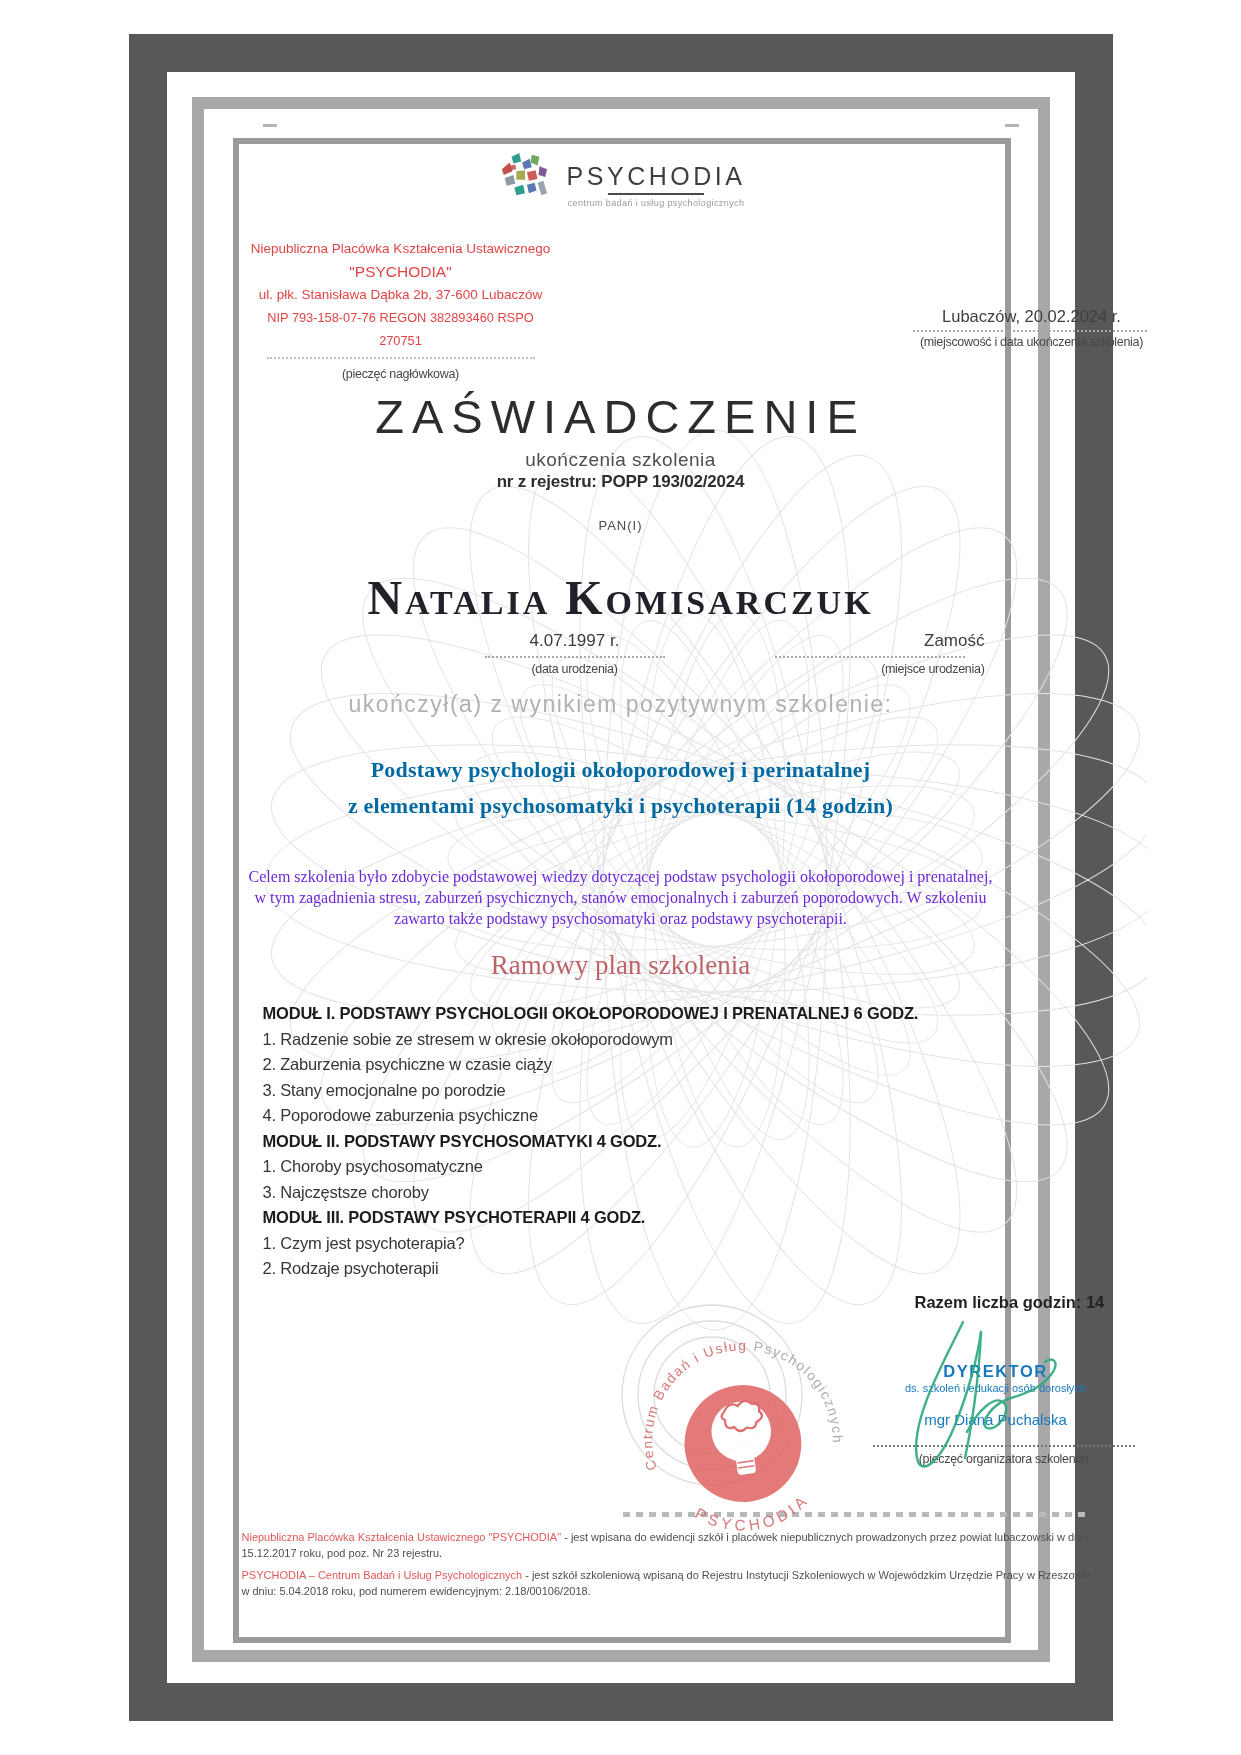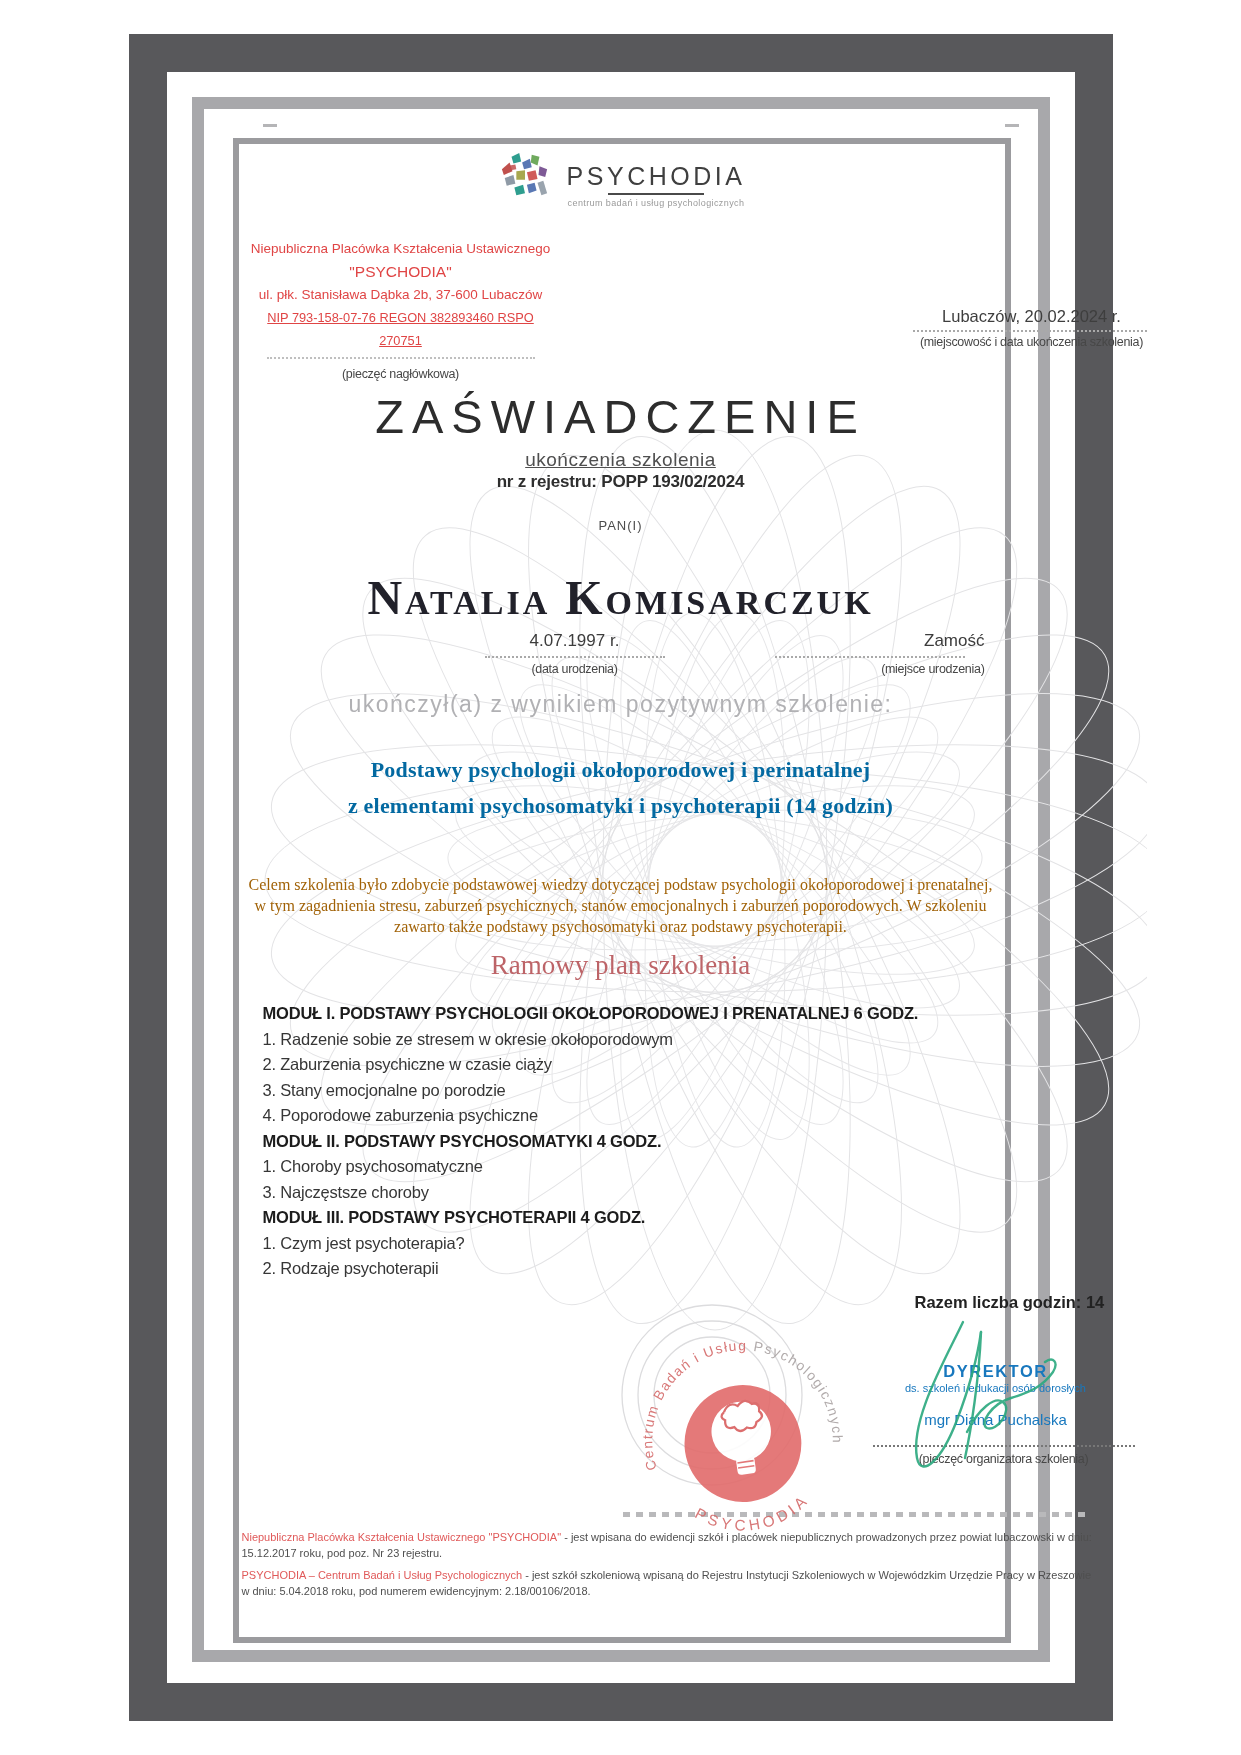--- a/index.html
+++ b/index.html
@@ -20,44 +20,44 @@
   
   .logo{top:150px;display:flex;justify-content:center;align-items:flex-start;gap:13px;}
   .brand{font-size:25px;letter-spacing:3.5px;color:#3f3f3f;line-height:1;padding-top:14px;}
   .brand-under{width:96px;height:2px;background:#4a4a4a;margin:4px auto 3px auto;}
   .tagline{font-size:9px;color:#9a9a9a;letter-spacing:0.4px;}
   
   .inst{left:150px;top:237px;width:312px;text-align:center;color:#e04545;line-height:23px;}
   .inst .l1{font-size:13.5px;}
   .inst .l2{font-size:15.5px;}
   .inst .l3{font-size:13.5px;}
-  .inst .l4{font-size:12.8px;text-decoration:underline;}
+  .inst .l4{font-size:12.8px;}
   .inst .dotline{width:268px;margin:5px auto 4px auto;border-color:#bfbfbf;}
   
   .dateblk{left:812px;top:307px;width:250px;text-align:center;}
   .dateval{font-size:16.5px;color:#3e3e3e;}
   .dateblk .dotline{width:238px;margin:4px auto 3px auto;}
   
   .title{top:389px;font-size:47px;letter-spacing:8px;color:#2d2d2d;font-weight:400;}
-  .subtitle{top:449px;font-size:19px;color:#4f4f4f;letter-spacing:0.5px;text-decoration:underline;}
+  .subtitle{top:449px;font-size:19px;color:#4f4f4f;letter-spacing:0.5px;}
   .registry{top:472px;font-size:17px;font-weight:bold;color:#2e2e2e;letter-spacing:-0.2px;}
   .pani{top:518px;font-size:13px;color:#4c4c4c;letter-spacing:1px;}
   .name{top:570px;font-family:"Liberation Serif",serif;font-variant:small-caps;font-weight:700;
         font-size:48px;color:#21212a;letter-spacing:3px;}
   
   .bcol{position:absolute;width:230px;text-align:center;z-index:2;}
   .bval{font-size:17px;color:#3c3c3c;}
   .bcol .dotline{margin:5px auto 4px auto;}
   
   .completion{top:691px;font-size:23px;color:#b1b1b4;letter-spacing:1.5px;}
   
   .course{top:752px;font-family:"Liberation Serif",serif;font-weight:700;font-size:22px;
           color:#0369a1;line-height:36px;letter-spacing:0.2px;}
   .desc{top:866px;left:150px;right:150px;text-align:center;font-family:"Liberation Serif",serif;
-        font-size:16px;color:#a16207;line-height:21px;margin-top:8px;}
+        font-size:16px;color:#6d28d9;line-height:21px;}
   .planhead{top:950px;font-family:"Liberation Serif",serif;font-size:27px;color:#bd6468;}
   
   .planlist{left:168px;top:1001px;width:780px;font-size:16.5px;color:#363636;line-height:25.5px;
             letter-spacing:-0.2px;}
   .plan-line.bold{font-weight:bold;color:#1c1c1c;}
   .total{left:820px;top:1293px;font-size:16.5px;font-weight:bold;color:#222;}
   
   .stamp{left:545px;top:1338px;z-index:3;}
   
   .sigtext{left:770px;top:1362px;width:262px;text-align:center;color:#1878be;z-index:3;}

